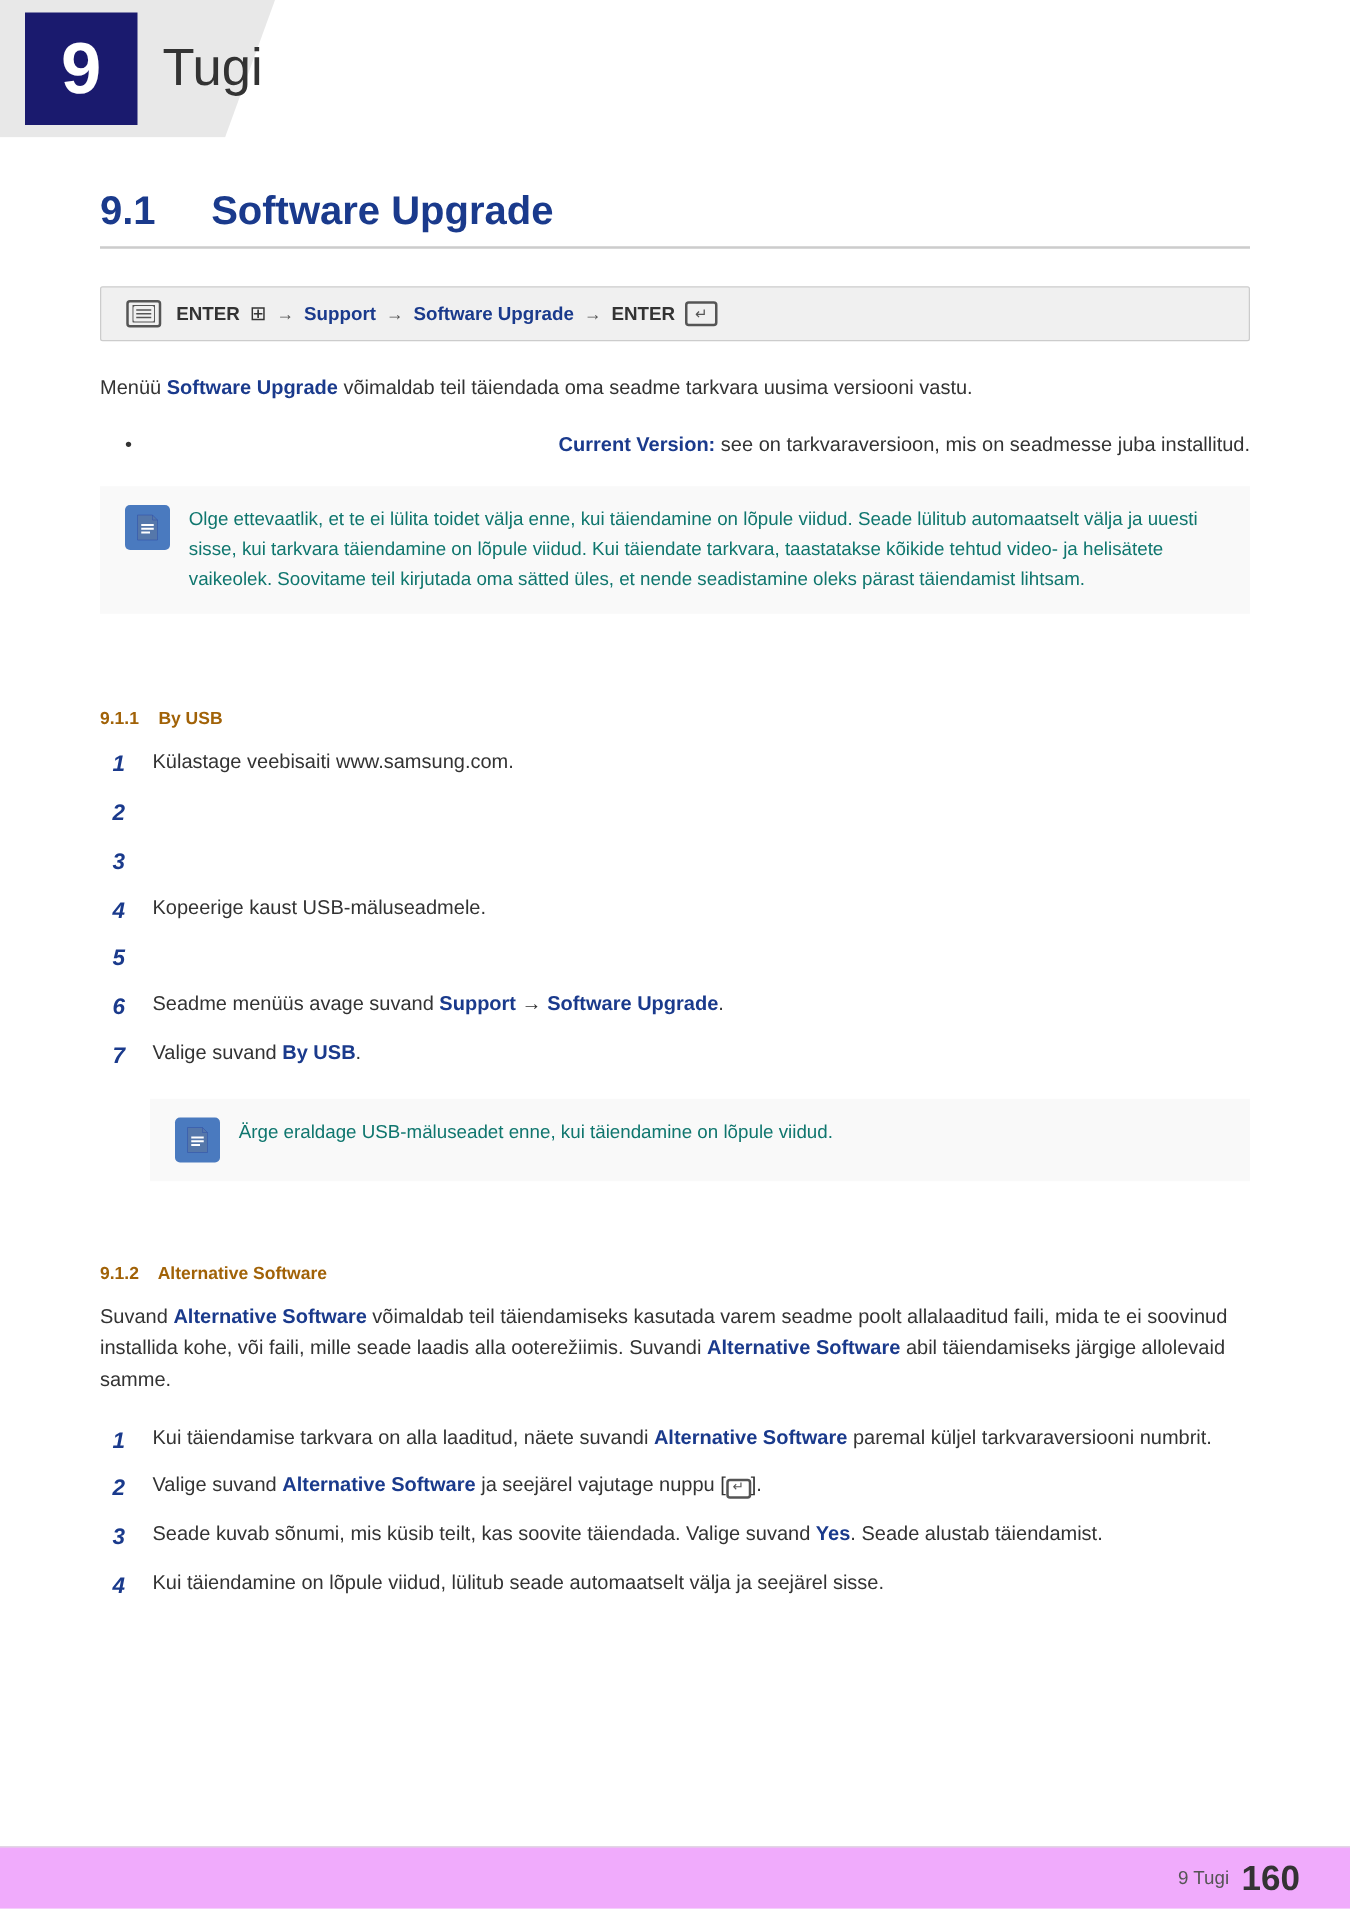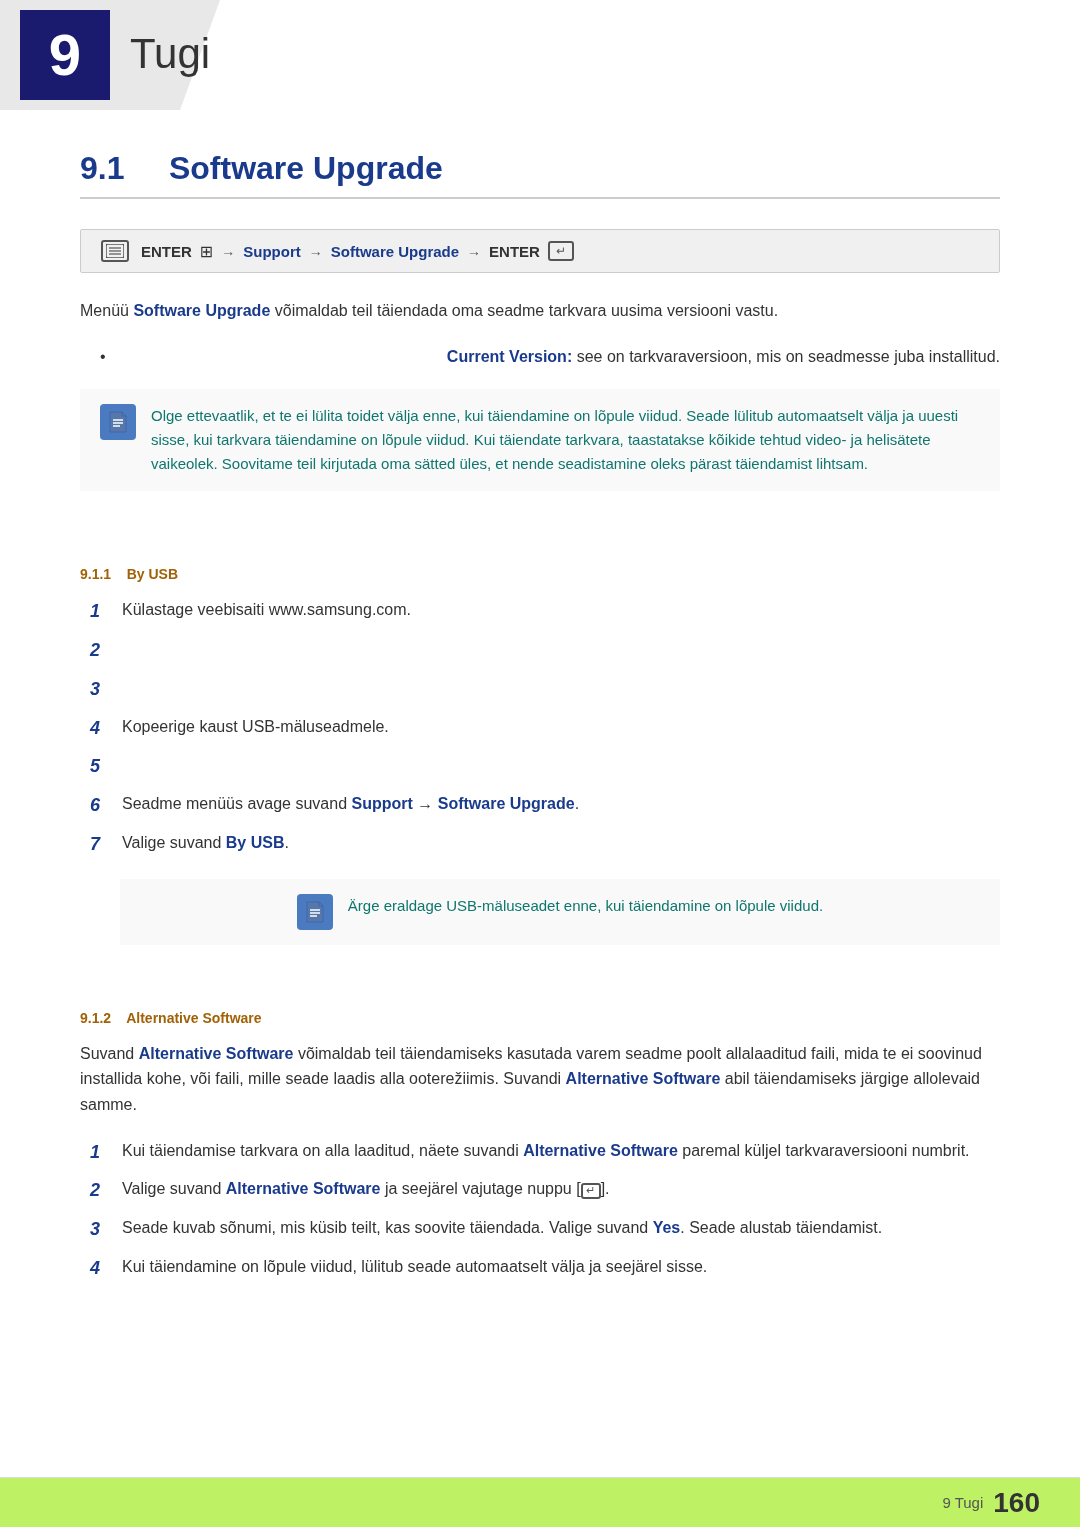--- a/index.html
+++ b/index.html
@@ -201,21 +201,21 @@
       min-width: 20px;
       font-weight: bold;
     }
     
     .page-footer {
       position: absolute;
       bottom: 0;
       left: 0;
       right: 0;
       height: 50px;
-      background: #bef264;
+      background: #f0abfc;
       display: flex;
       align-items: center;
       justify-content: flex-end;
       padding: 0 40px;
       border-top: 1px solid #ddd;
     }
     .footer-text {
       font-size: 15px;
       color: #555;
     }
@@ -321,21 +321,21 @@
       <li>
         <span class="num">6</span>
         <span>Seadme menüüs avage suvand <strong><span class="bold-blue">Support</span></strong> → <strong><span class="bold-blue">Software Upgrade</span></strong>.</span>
       </li>
       <li>
         <span class="num">7</span>
         <span>Valige suvand <strong><span class="bold-blue">By USB</span></strong>.</span>
       </li>
     </ol>
 
-    <div class="note-box" style="margin-left:40px;justify-content:center;">
+    <div class="note-box" style="margin-left:40px;">
       <div class="note-icon">
         <svg width="24" height="24" viewBox="0 0 24 24">
           <path d="M4 2 L16 2 L20 6 L20 22 L4 22 Z" fill="#5577aa" stroke="#3355aa" stroke-width="0.5"></path>
           <path d="M16 2 L16 6 L20 6" fill="none" stroke="#3355aa" stroke-width="0.5"></path>
           <line x1="7" y1="10" x2="17" y2="10" stroke="white" stroke-width="1.5"></line>
           <line x1="7" y1="13" x2="17" y2="13" stroke="white" stroke-width="1.5"></line>
           <line x1="7" y1="16" x2="14" y2="16" stroke="white" stroke-width="1.5"></line>
         </svg>
       </div>
       <p class="note-text">Ärge eraldage USB-mäluseadet enne, kui täiendamine on lõpule viidud.</p>

